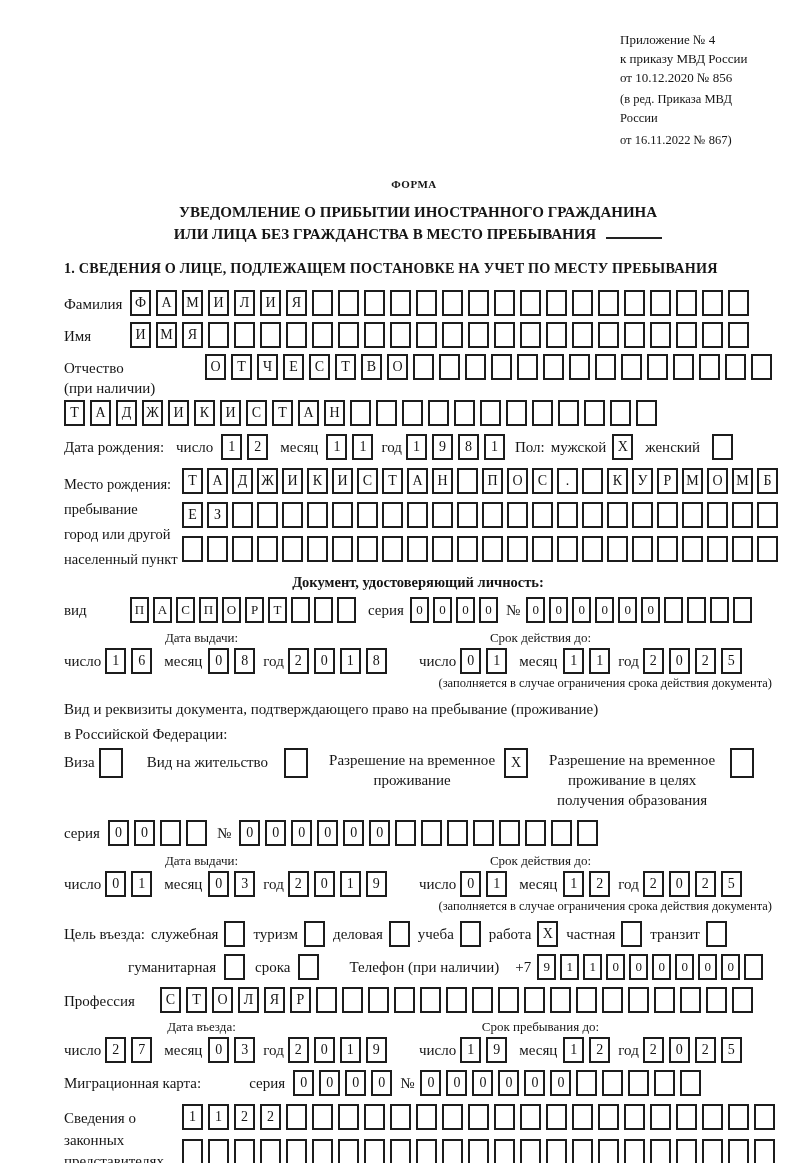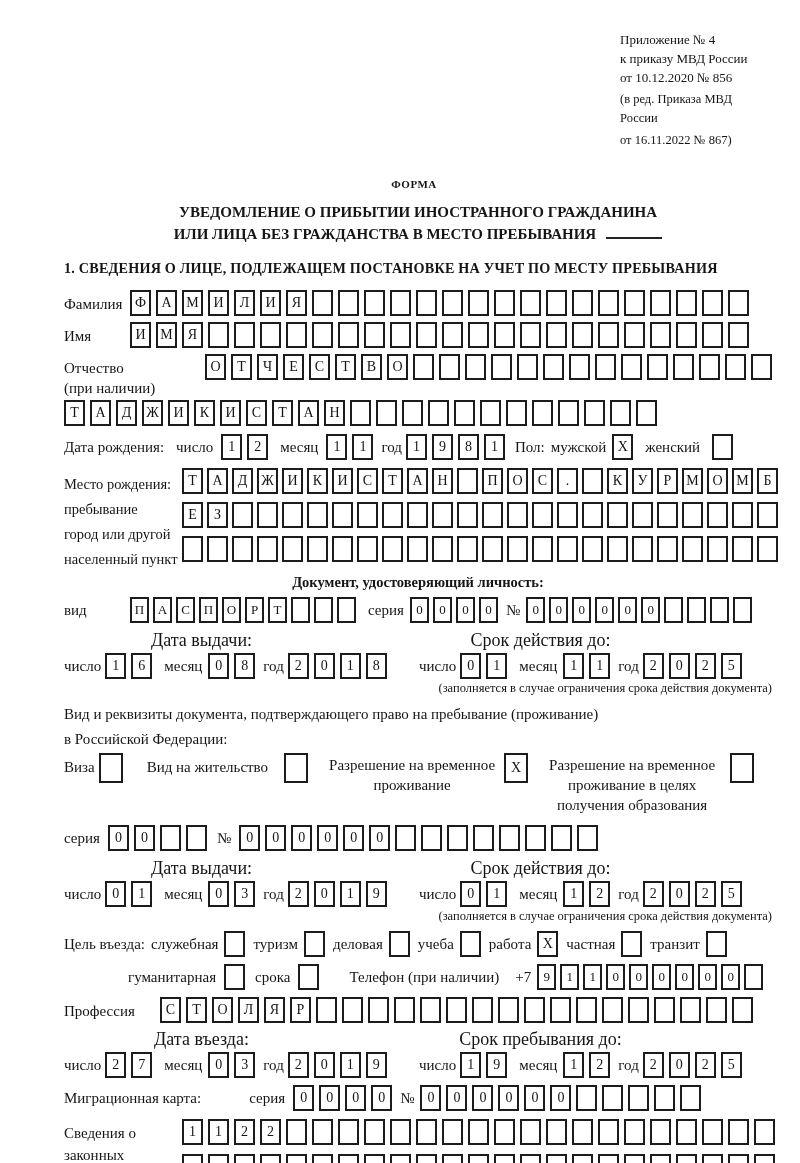--- a/index.html
+++ b/index.html
@@ -36,21 +36,21 @@
   .ml12{margin-left:12px}.ml14{margin-left:14px}.ml16{margin-left:16px}.ml20{margin-left:20px}
   .ml24{margin-left:24px}.ml30{margin-left:30px}.ml48{margin-left:48px}
   .mb2{margin-bottom:2px}.mb8{margin-bottom:8px}
 
   .bp-rows .cells { margin-bottom: 8px; }
 
   .doc-heading { text-align: center; font-weight: bold; font-size: 14.5px; margin: 2px 0 6px 0; }
 
   
   .dates { margin-bottom: 7px; }
-  .dates-heads { display: flex; font-size: 18px; }
+  .dates-heads { display: flex; font-size: 13px; }
   .dh-left { width: 355px; text-align: center; padding-right: 80px; }
   .dh-right { flex: 1; text-align: center; padding-right: 110px; }
   .dates-row { display: flex; align-items: center; margin-top: 2px; }
   .dhalf { display: flex; align-items: center; white-space: nowrap; }
   .dhalf.left { width: 355px; }
   .dates-note { text-align: right; font-size: 12.5px; margin-top: 2px; }
 
   .intro { line-height: 22px; margin-bottom: 3px; }
 
   .opts { display: flex; align-items: flex-start; margin: 3px 0 10px 0; }

